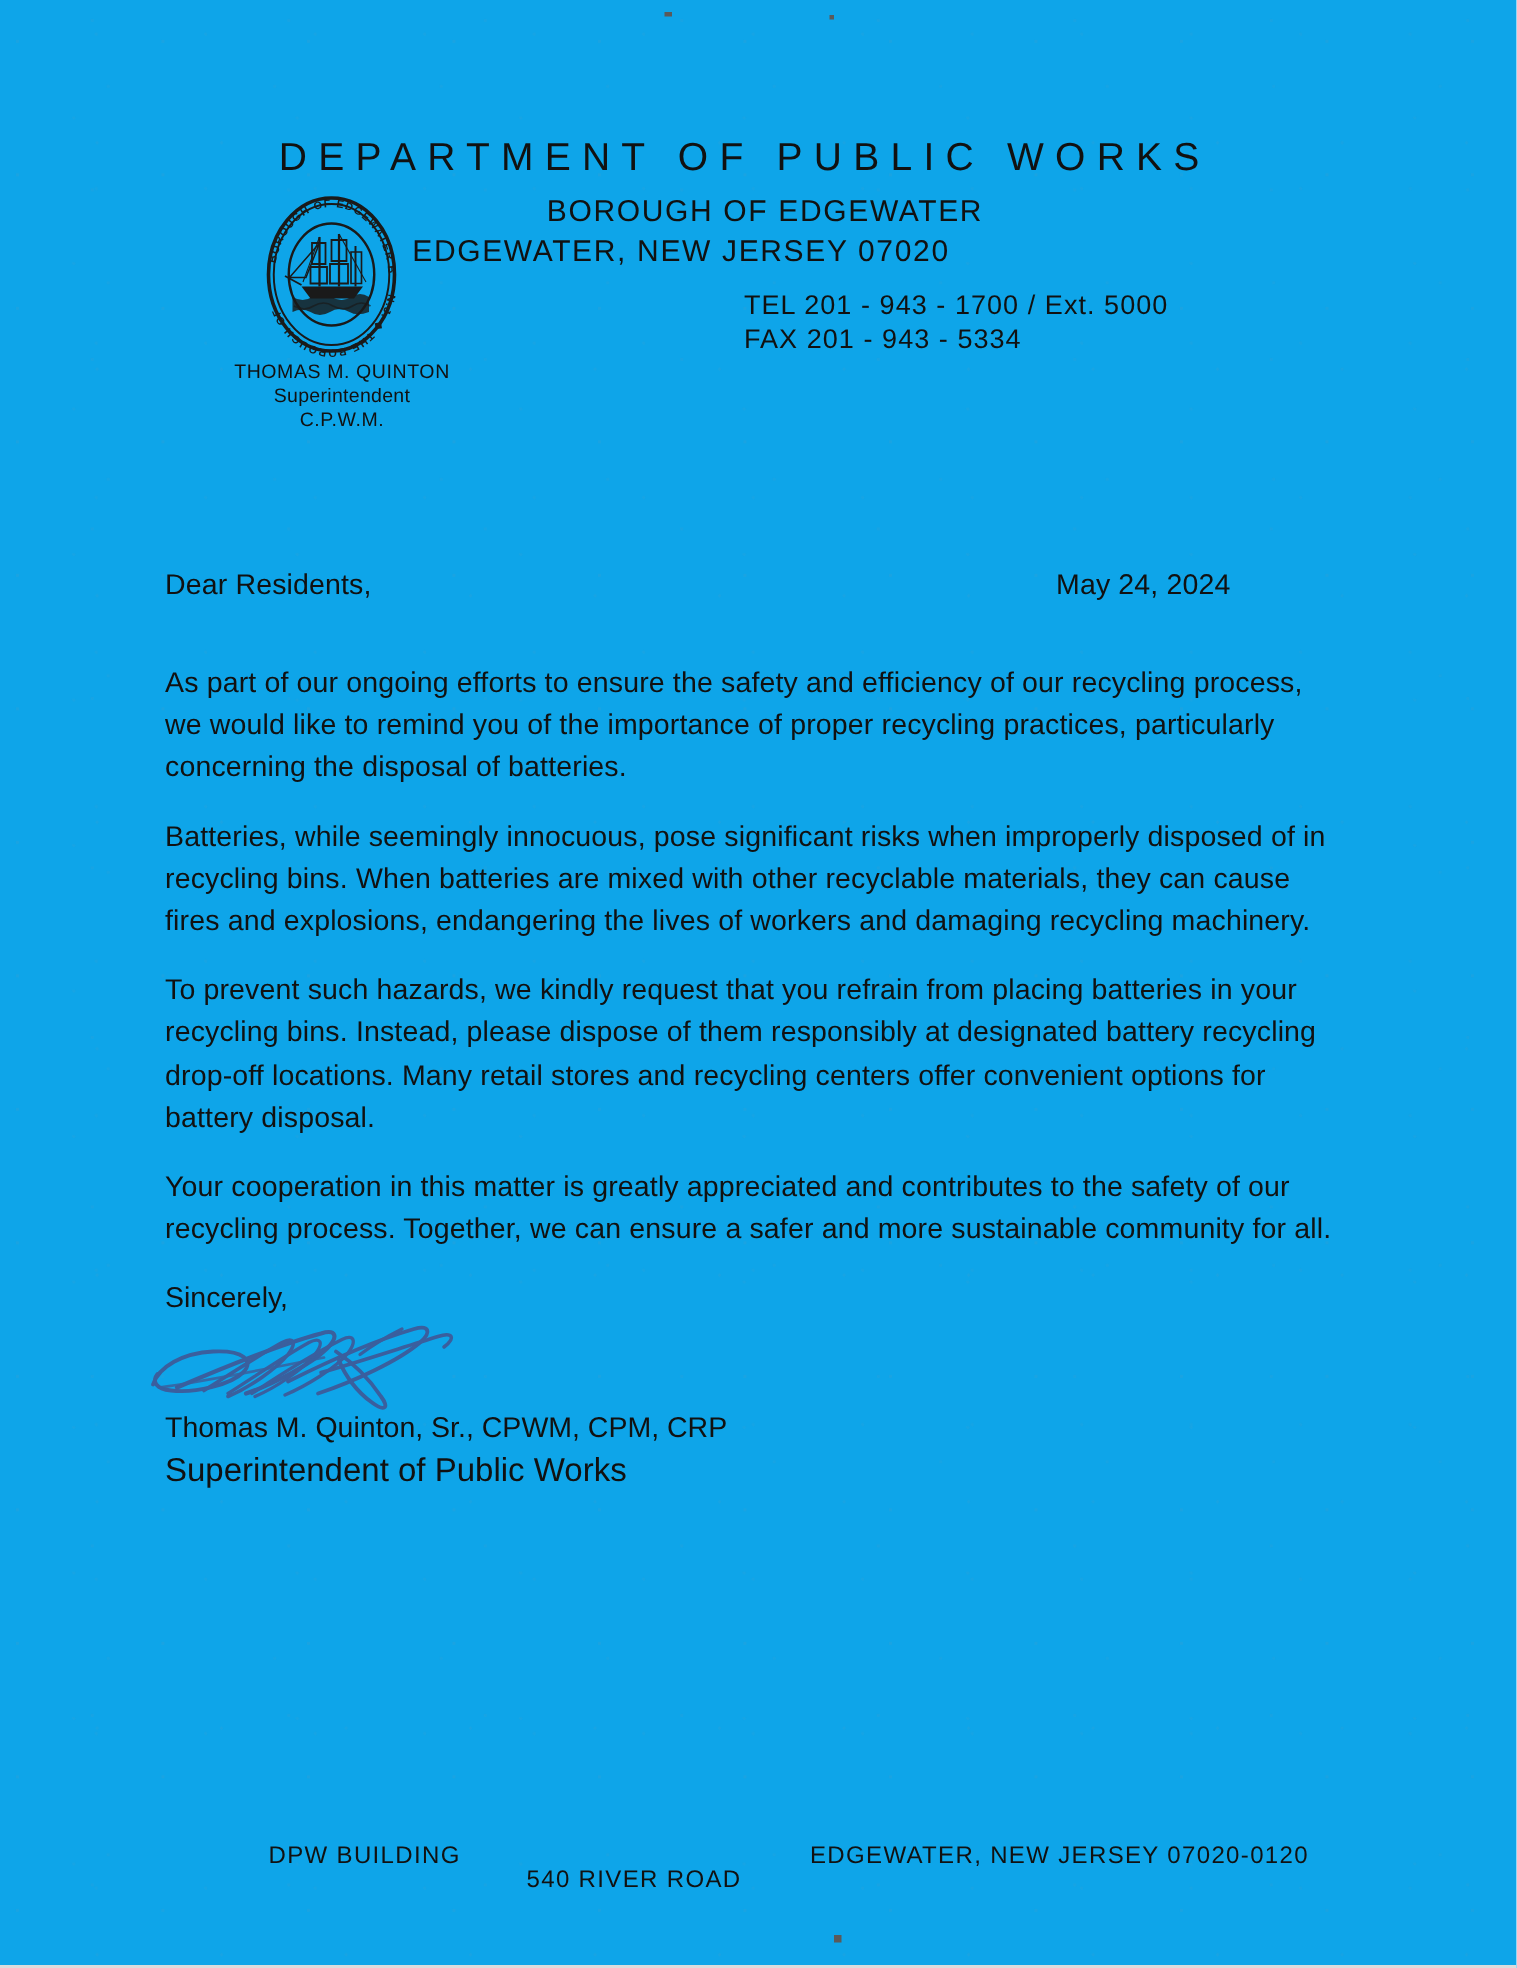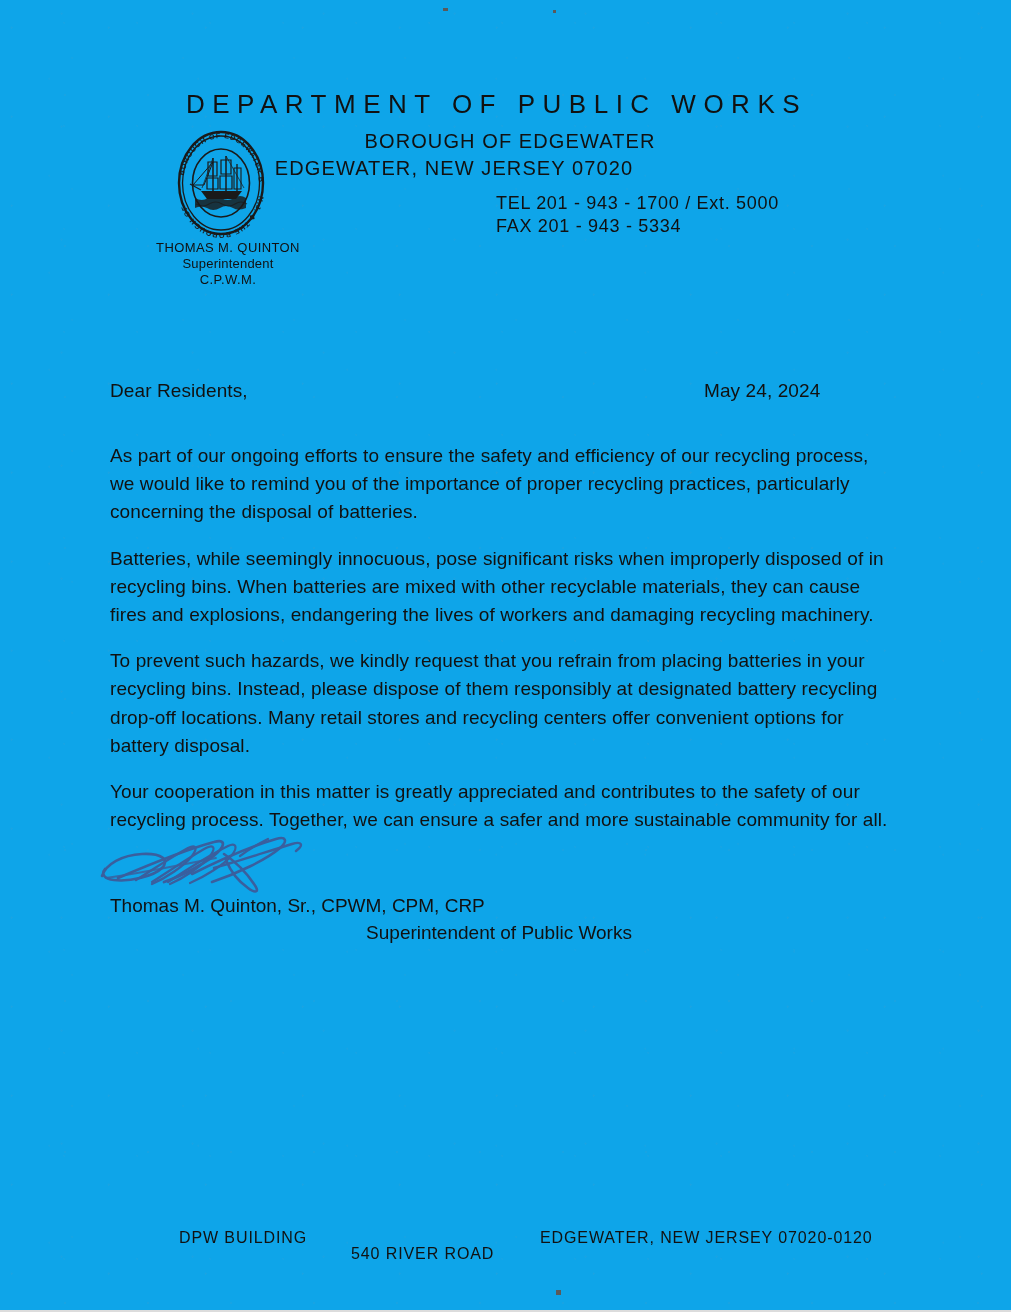--- a/index.html
+++ b/index.html
@@ -180,24 +180,23 @@
     position: absolute;
     left: -14px;
     top: 4px;
   }
   .sig-name {
     font-size: 19px;
     line-height: 27px;
     margin: 0;
   }
   .sig-title {
-    font-size: 19px;
+    font-size: 22px;
     line-height: 27px;
     margin: 0;
-    text-align: center;
   }
 
   
   .footer {
     position: absolute;
     left: 0; top: 1229px;
     width: 1011px;
     font-size: 16px;
     letter-spacing: .9px;
   }
@@ -276,20 +275,21 @@
     <div class="saluteline">
       <div class="salutation">Dear Residents,</div>
       <div class="letter-date">May 24, 2024</div>
     </div>
 
     <p class="para p1">As part of our ongoing efforts to ensure the safety and efficiency of our recycling process, we would like to remind you of the importance of proper recycling practices, particularly concerning the disposal of batteries.</p>
     <p class="para gap">Batteries, while seemingly innocuous, pose significant risks when improperly disposed of in recycling bins. When batteries are mixed with other recyclable materials, they can cause fires and explosions, endangering the lives of workers and damaging recycling machinery.</p>
     <p class="para gap">To prevent such hazards, we kindly request that you refrain from placing batteries in your recycling bins. Instead, please dispose of them responsibly at designated battery recycling drop-off locations. Many retail stores and recycling centers offer convenient options for battery disposal.</p>
     <p class="para gap">Your cooperation in this matter is greatly appreciated and contributes to the safety of our recycling process. Together, we can ensure a safer and more sustainable community for all.</p>
 
+    <p class="closing">Sincerely,</p>
 
     <div class="sig-wrap">
       <svg class="sig-svg" width="300" height="66" viewBox="0 0 300 66" xmlns="http://www.w3.org/2000/svg">
         <g fill="none" stroke="#3a5f9e" stroke-linecap="round" stroke-linejoin="round">
           <path d="M6,46 C10,34 26,25 46,24 C66,23 74,30 66,38 C58,46 34,52 18,50 C8,49 5,44 9,39" stroke-width="2.6"></path>
           <path d="M22,48 C50,36 88,20 118,12 C128,9 130,14 122,22 C112,32 86,46 68,52" stroke-width="2.8"></path>
           <path d="M40,50 C56,40 74,28 92,18 C100,14 102,18 96,26 C88,36 70,48 56,54" stroke-width="2.4"></path>
           <path d="M56,52 C72,42 92,28 110,18 C118,14 120,18 114,26 C106,36 88,48 74,54" stroke-width="2.2"></path>
           <path d="M72,52 C90,40 112,26 132,16 C140,12 142,17 136,25 C128,35 108,47 94,53" stroke-width="2.2"></path>
           <path d="M96,44 C124,30 156,16 180,9 C190,6 192,11 184,18 C170,30 140,44 116,52" stroke-width="2.6"></path>

